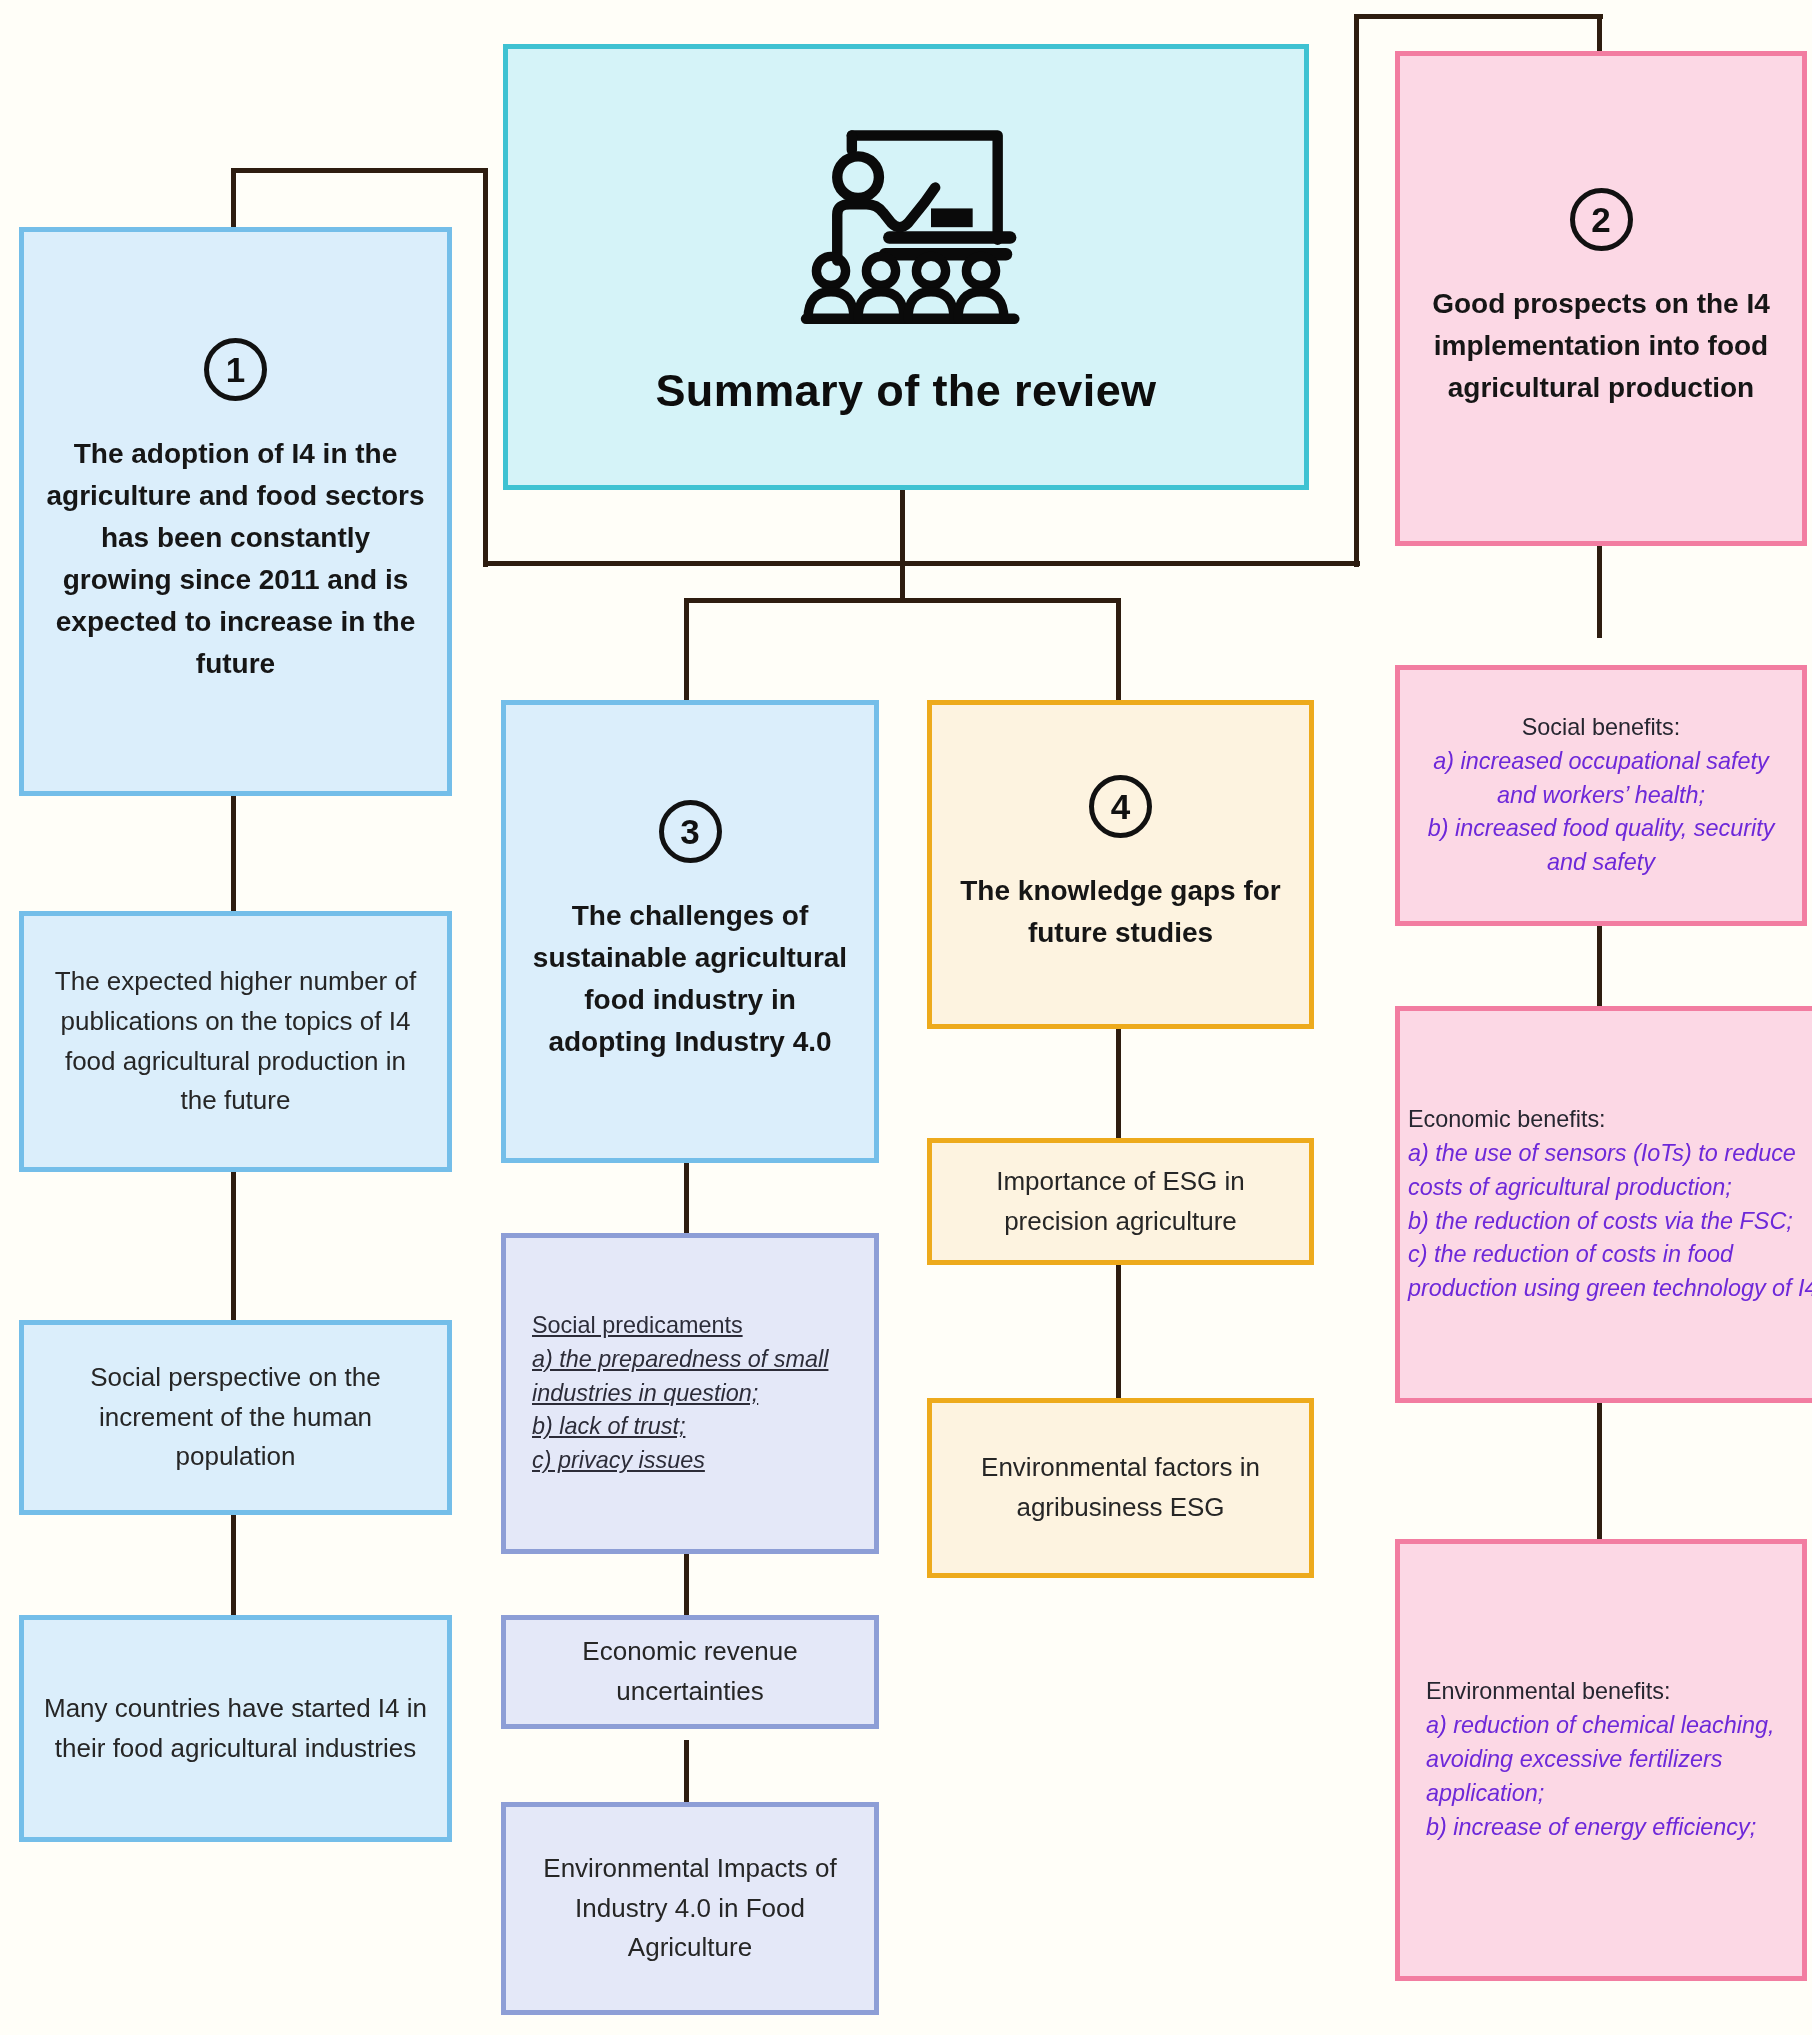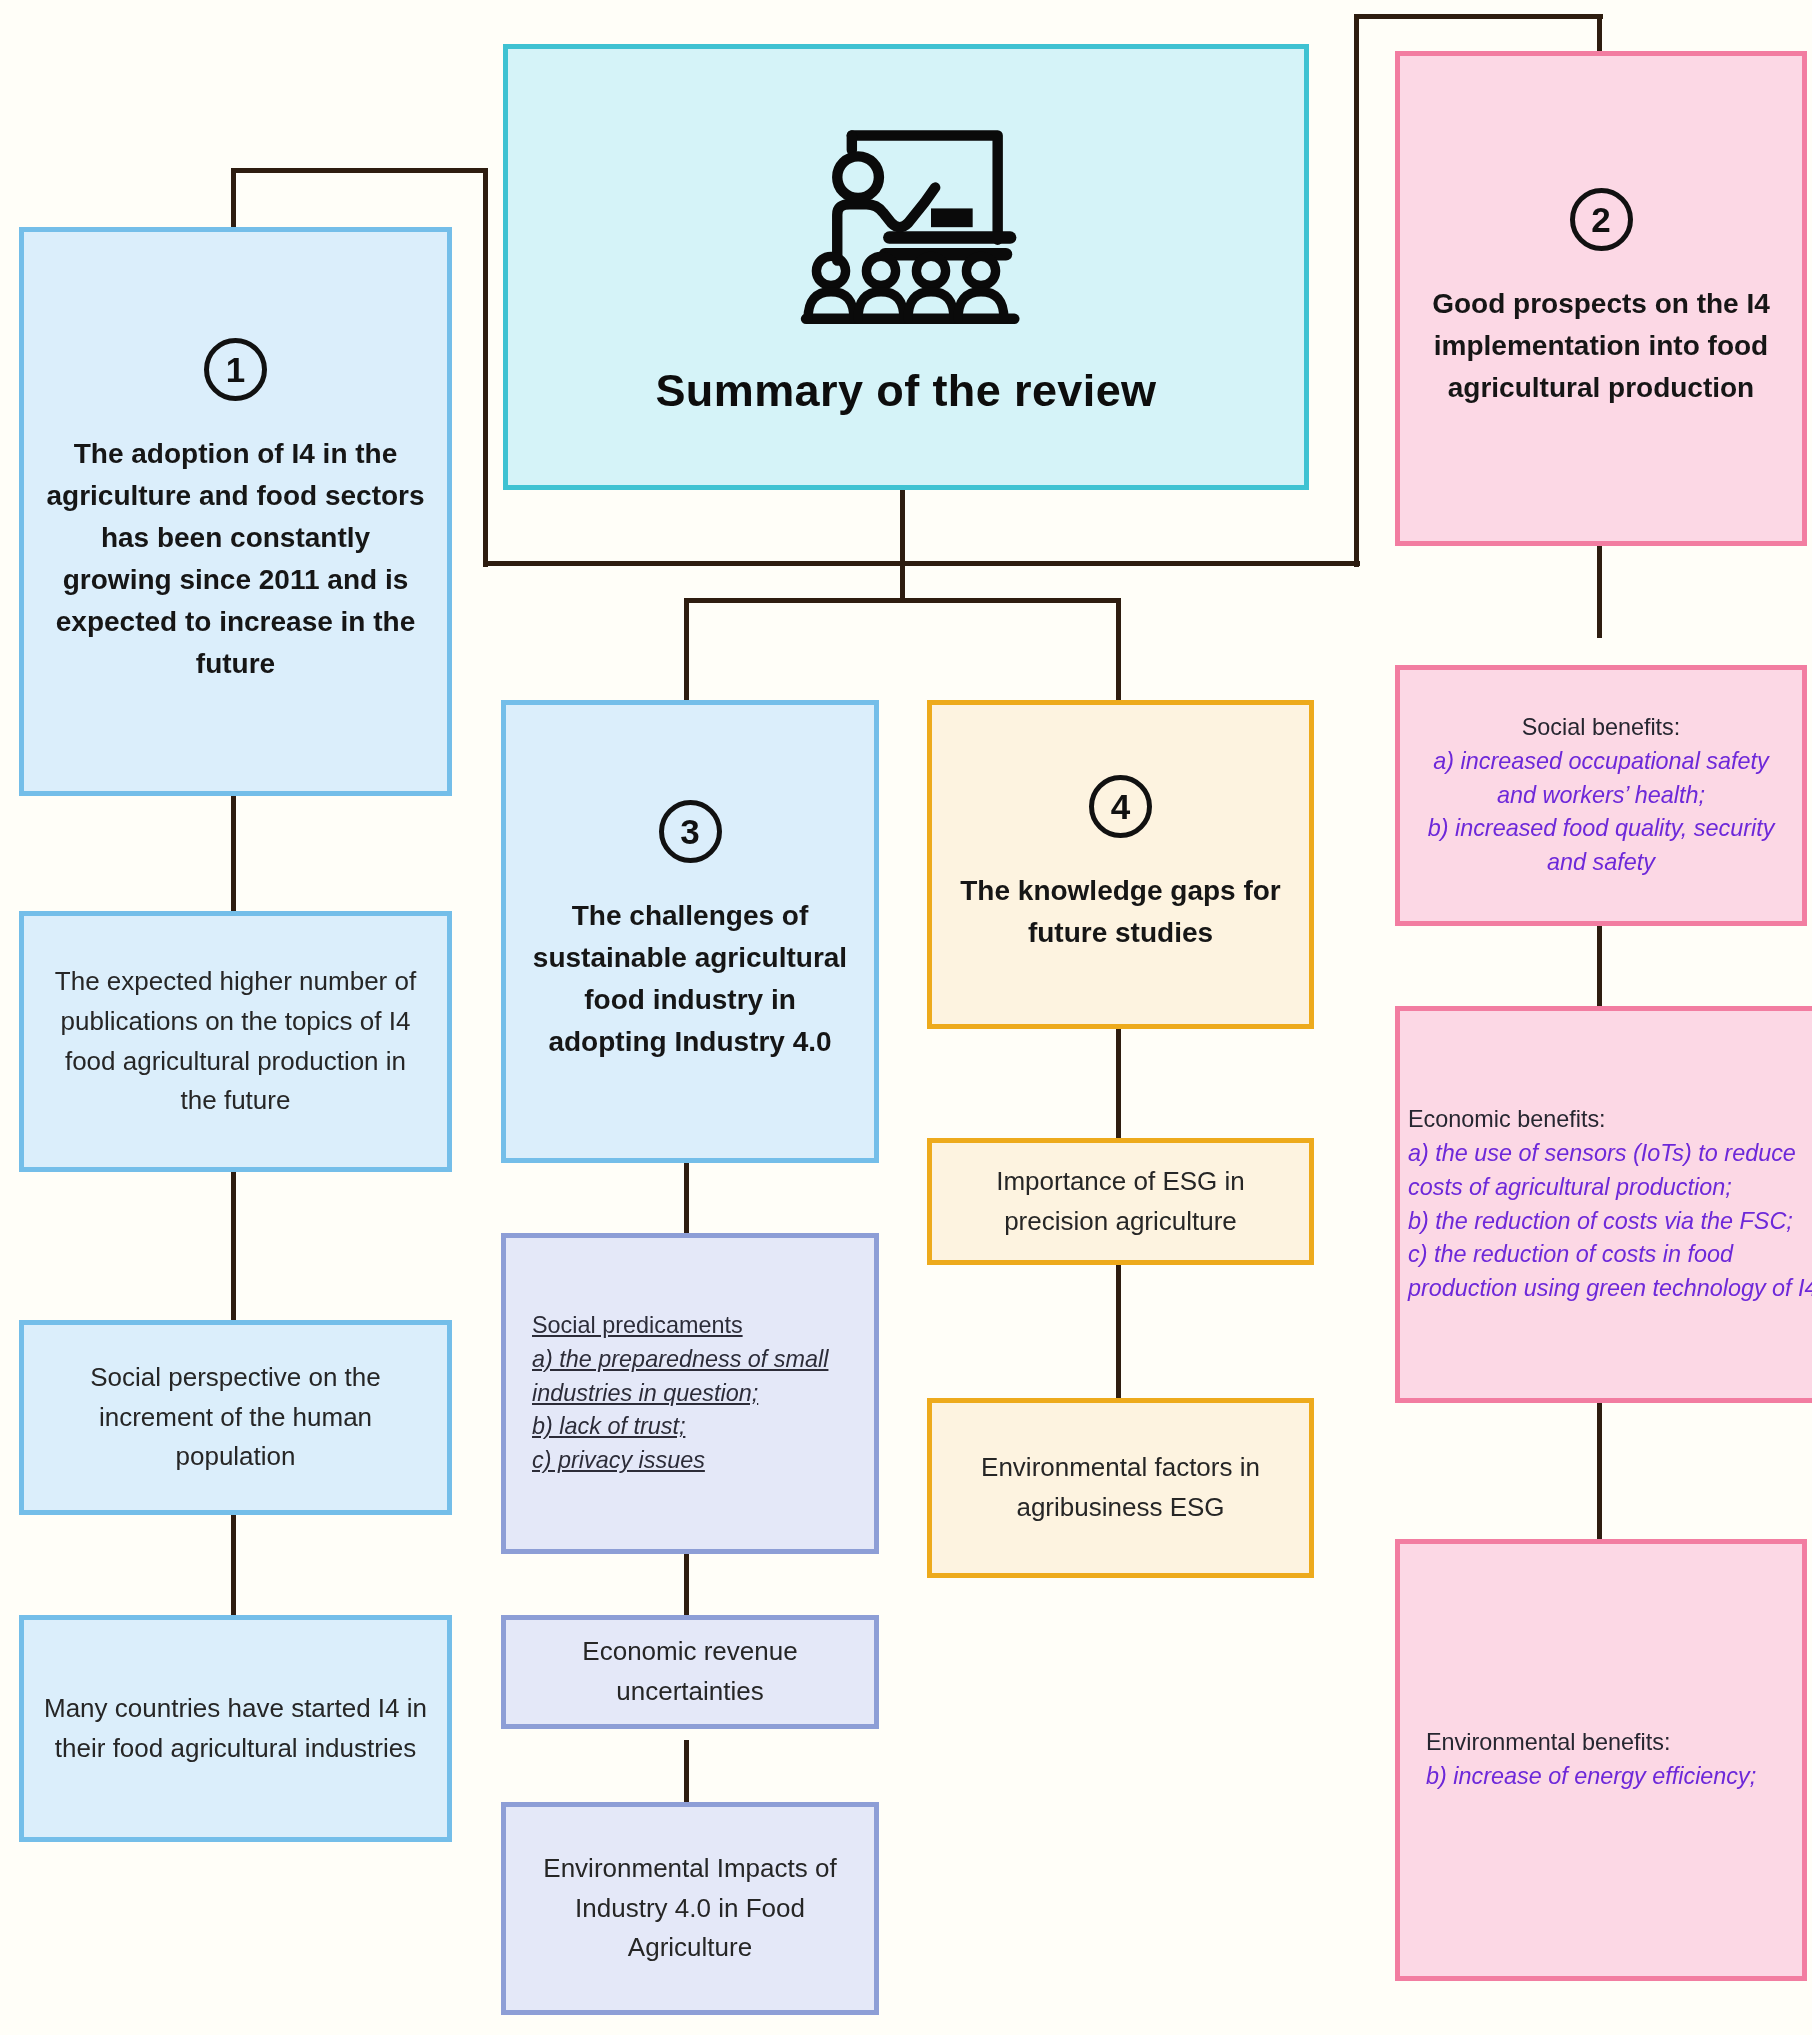--- a/index.html
+++ b/index.html
@@ -164,17 +164,18 @@
 
   <div class="node pink items-left" style="left:1395px;top:1006px;width:436px;height:397px;padding:18px 8px;">
     <div class="subtitle">Economic benefits:</div>
     <span class="item">a) the use of sensors (IoTs) to reduce costs of agricultural production;</span>
     <span class="item">b) the reduction of costs via the FSC;</span>
     <span class="item">c) the reduction of costs in food production using green technology of I4</span>
   </div>
 
   <div class="node pink items-left" style="left:1395px;top:1539px;width:412px;height:442px;padding:18px 26px;">
     <div class="subtitle">Environmental benefits:</div>
+    <span class="item">a) reduction of chemical leaching, avoiding excessive fertilizers application;</span>
     <span class="item">b) increase of energy efficiency;</span>
   </div>
 
 </div>
 
 
 </body></html>

